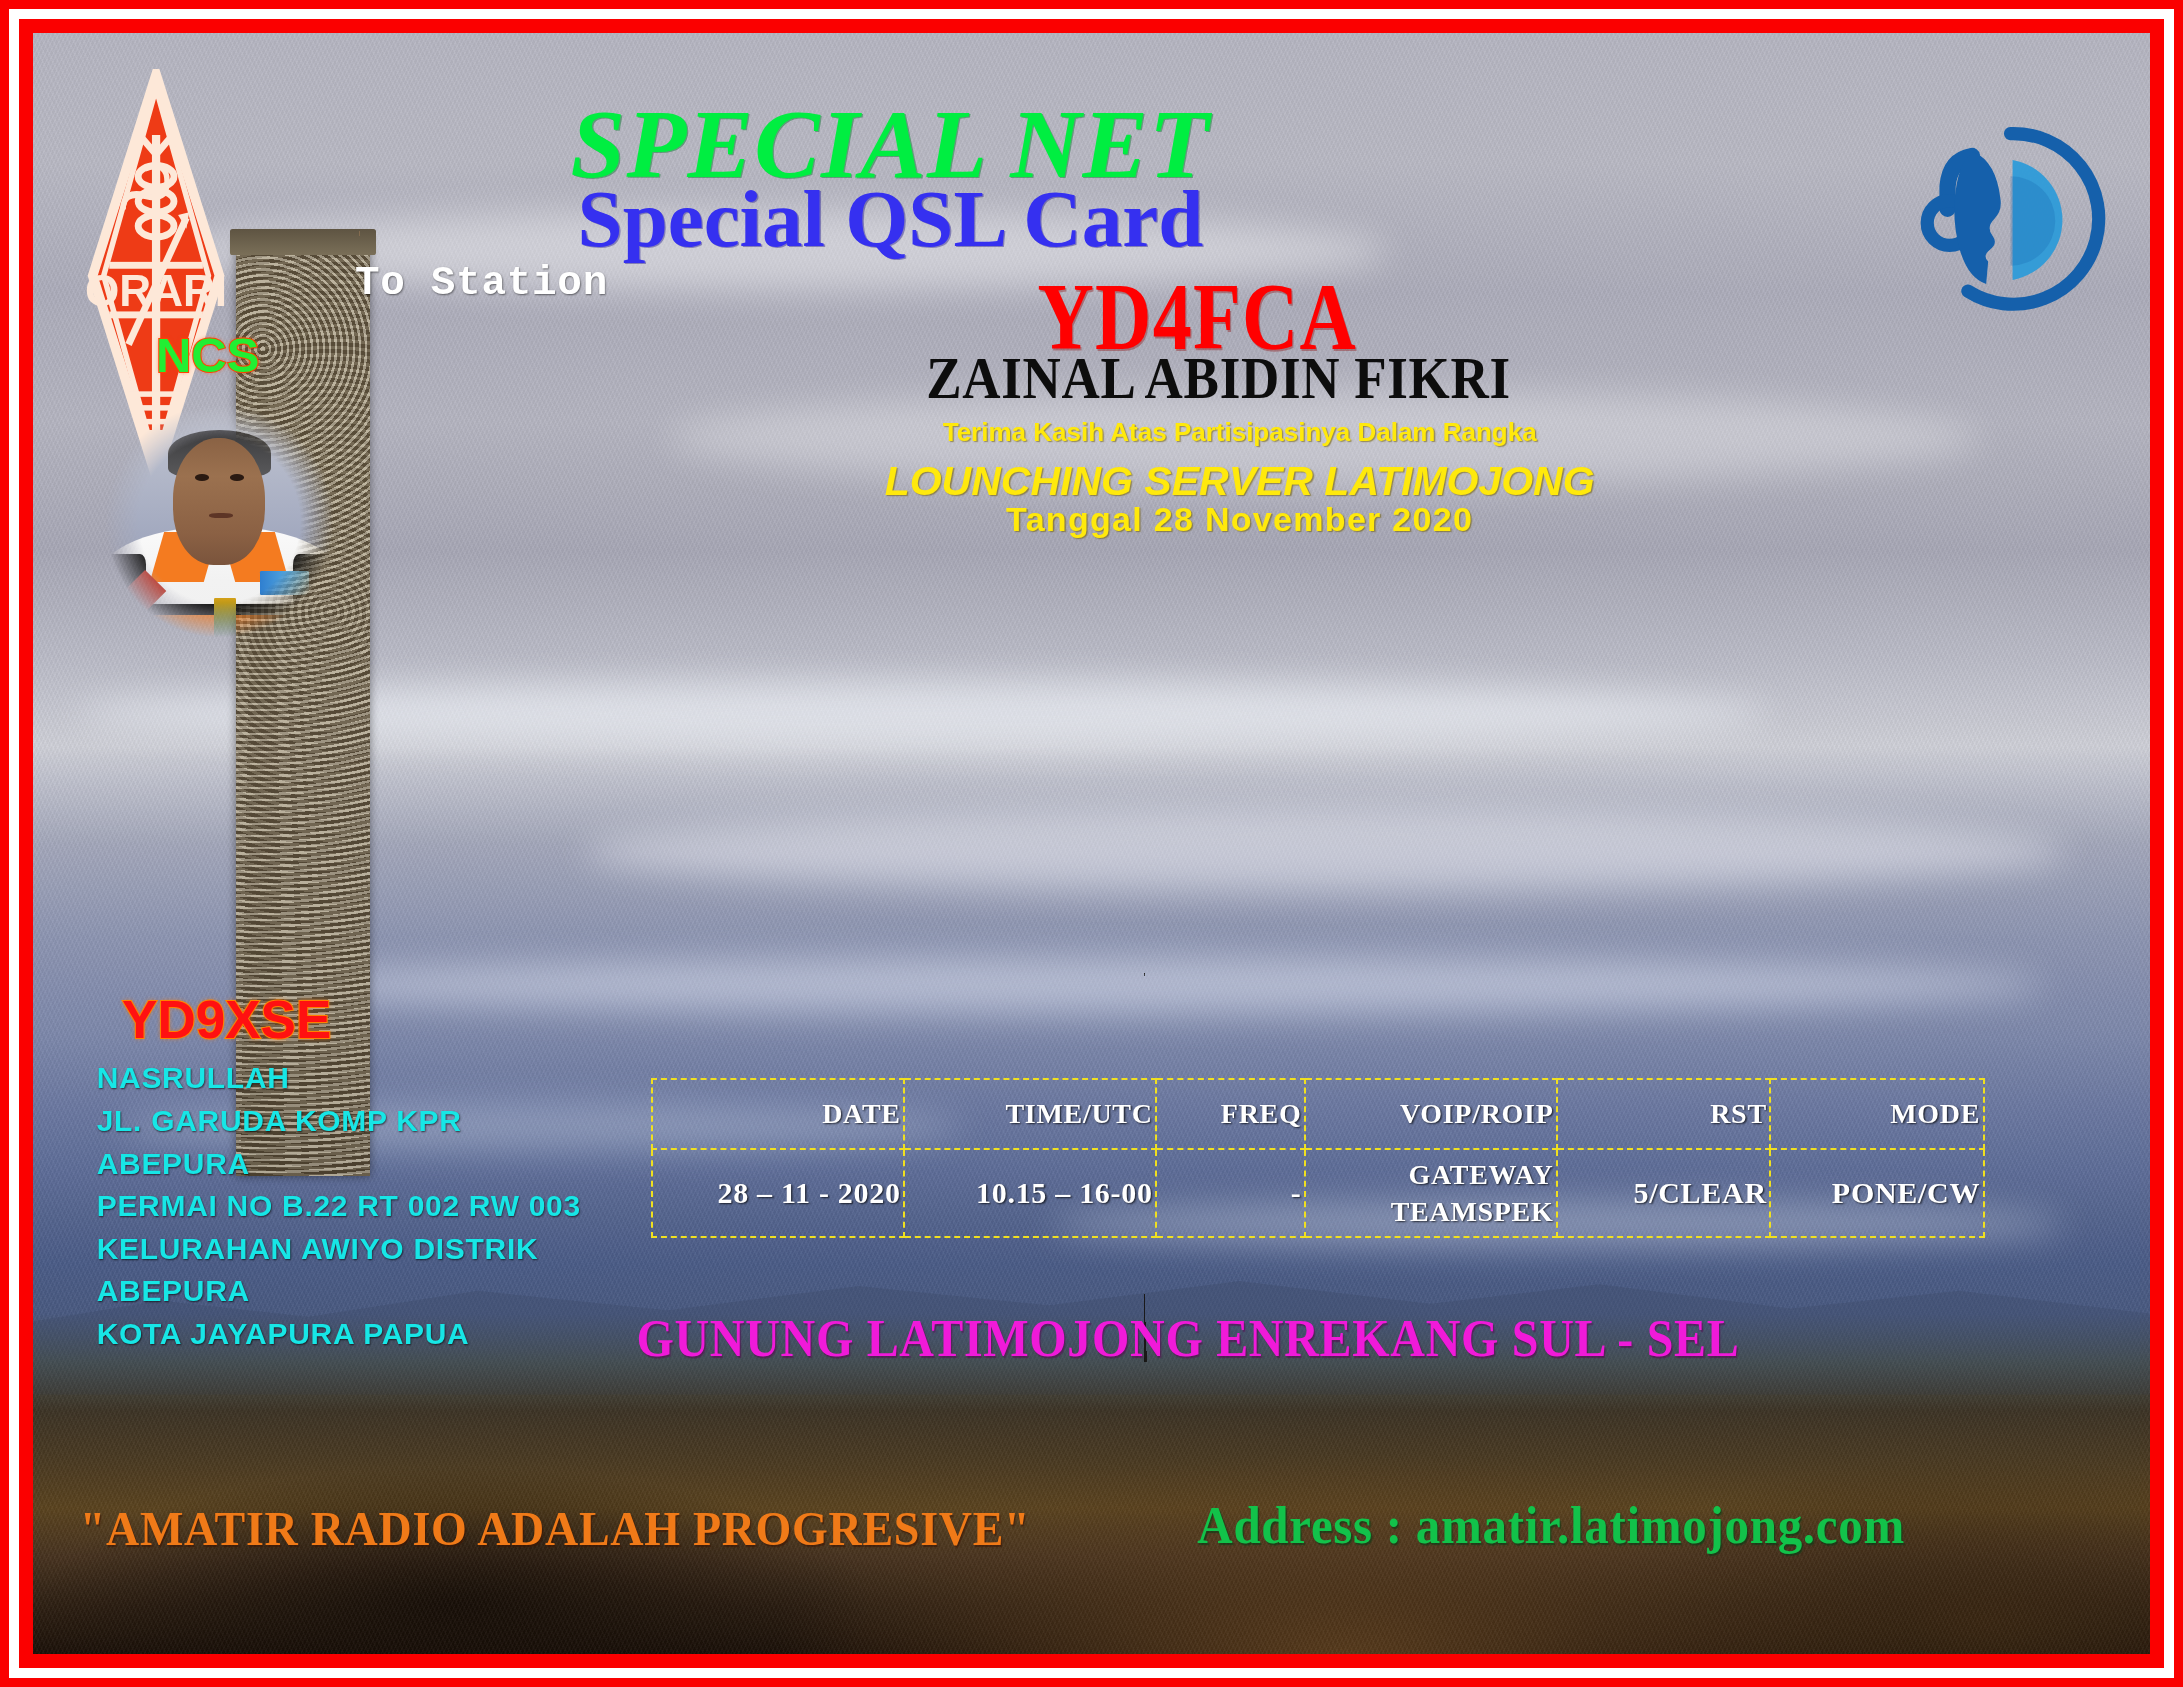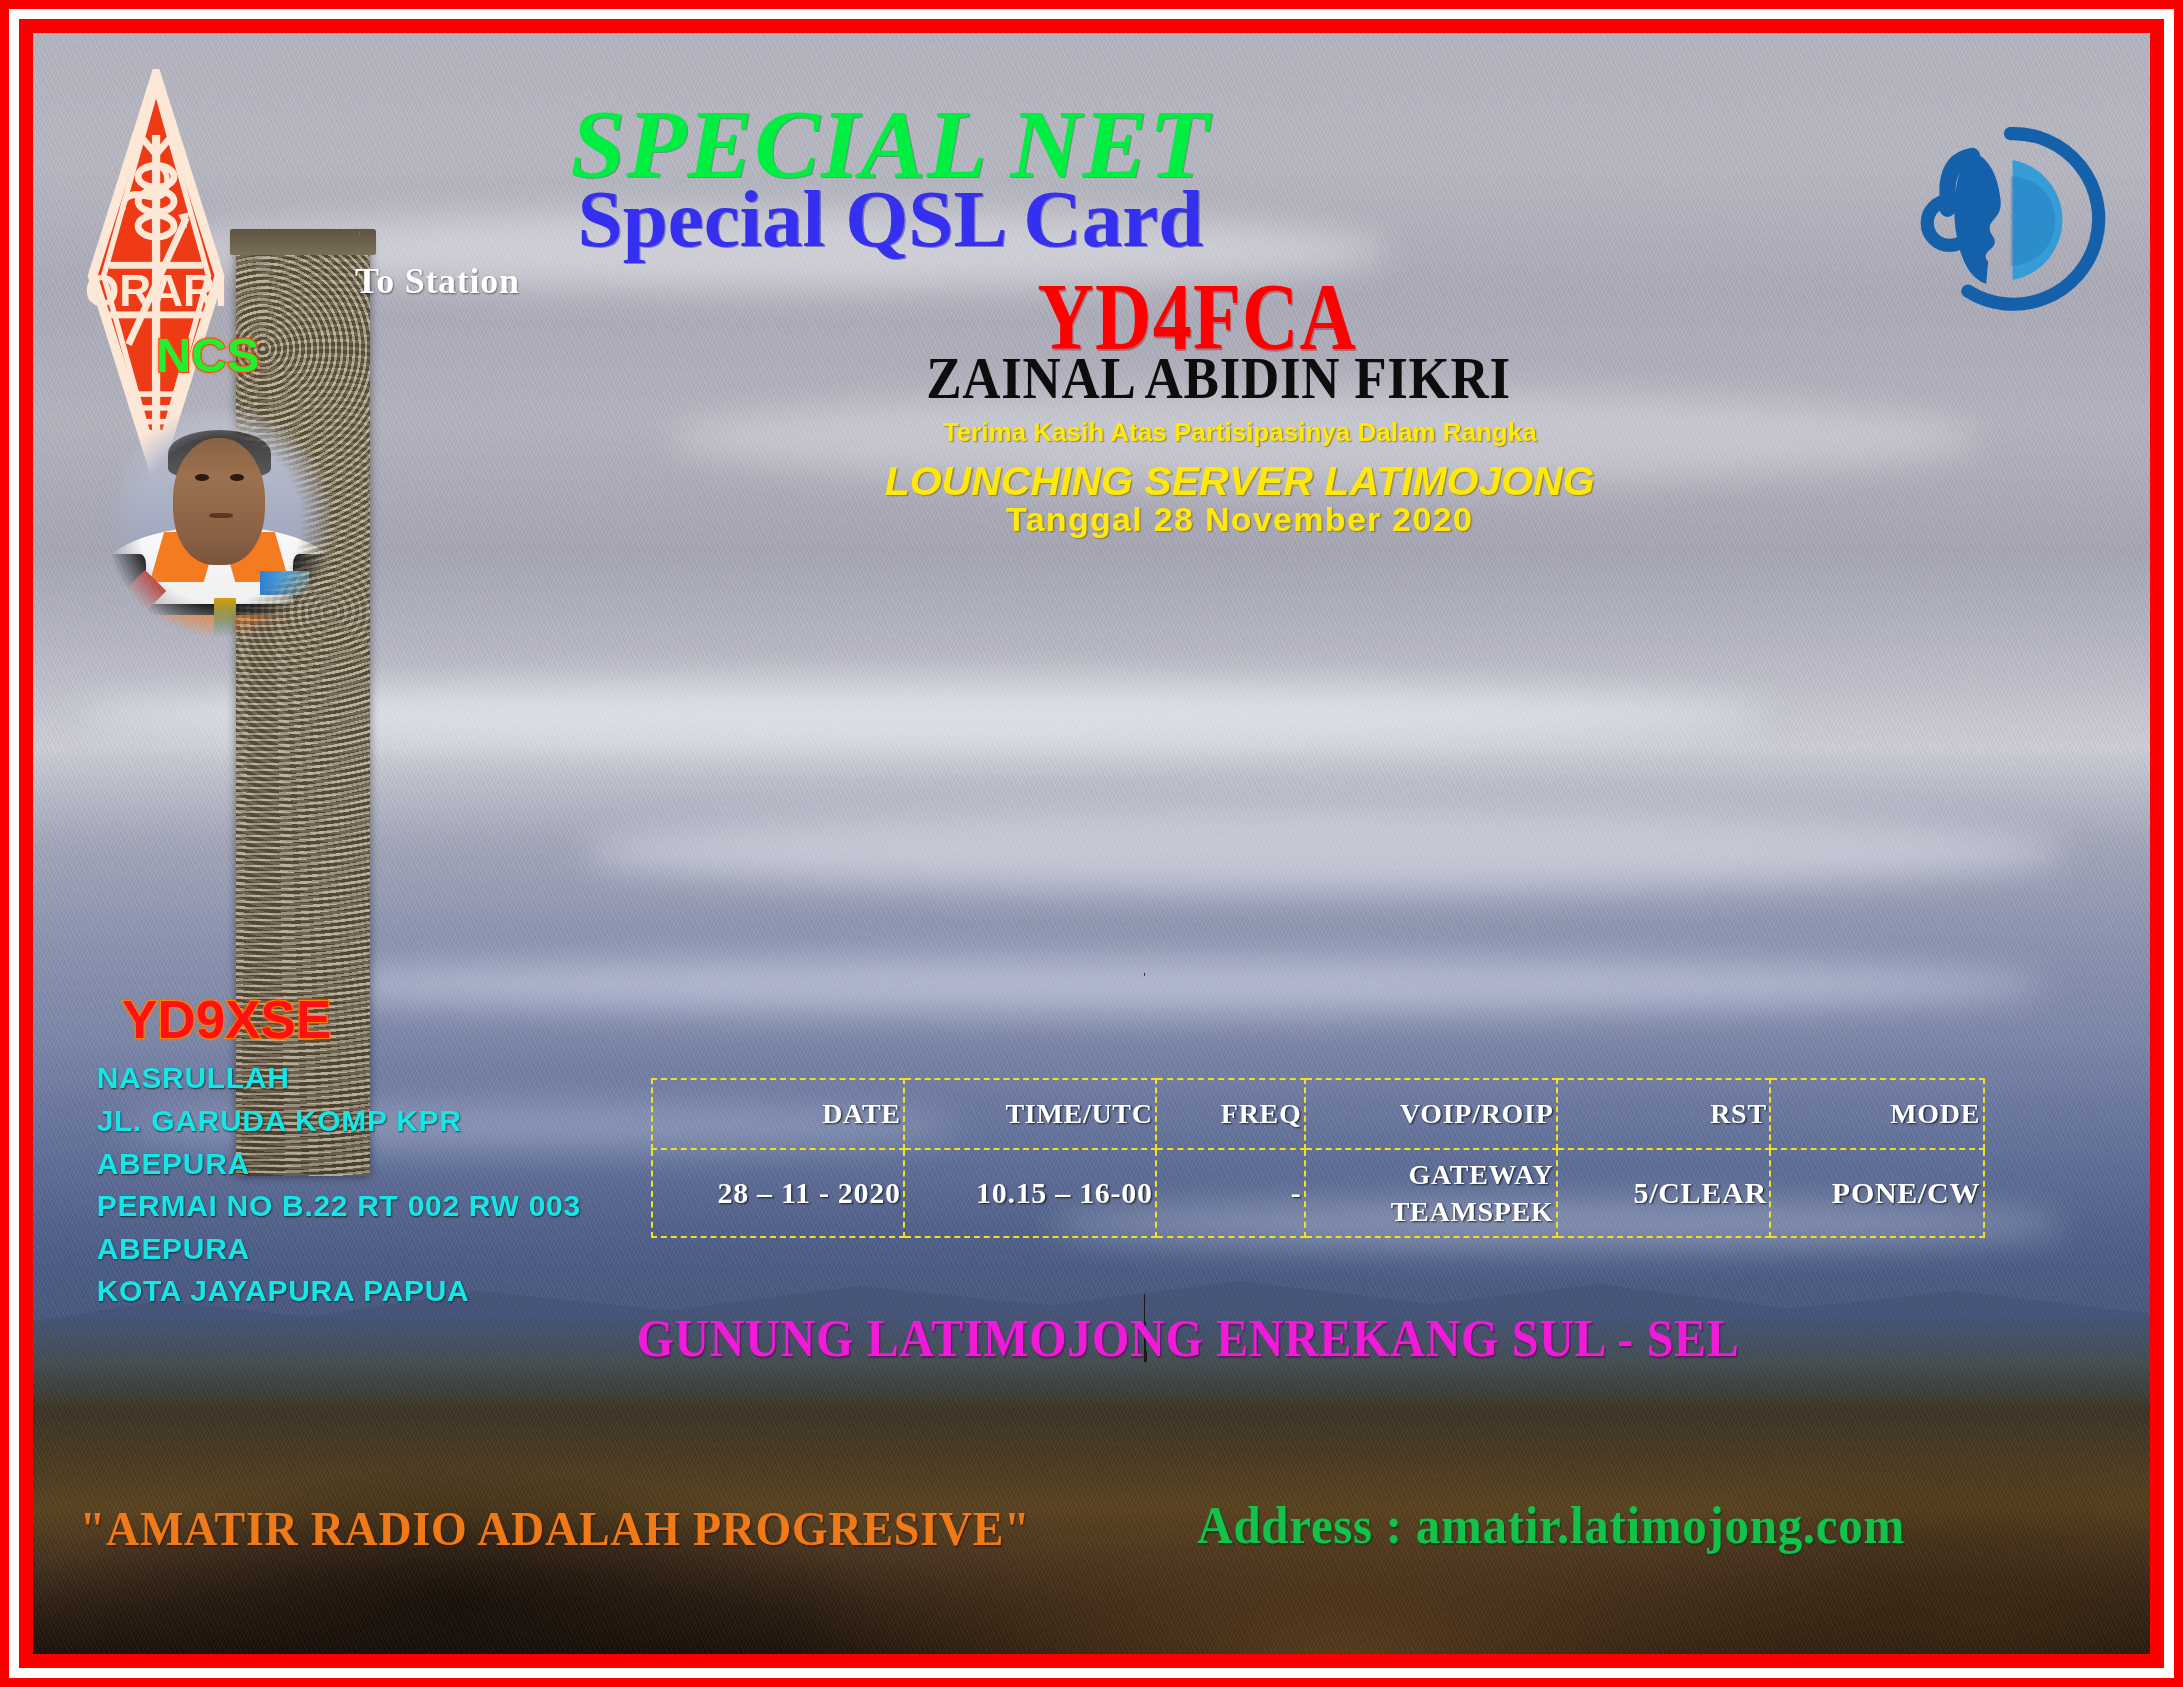--- a/index.html
+++ b/index.html
@@ -136,22 +136,22 @@
   }
   .t-qsl-card{
     position:absolute;left:10.5%;top:9.0%;width:60%;
     font-family:"Liberation Serif", serif;font-weight:bold;
     font-size:81px;line-height:1;color:#3530f0;
     text-align:center;
     text-shadow:1.3px 1.3px 0 rgba(20,10,140,.4);
   }
   .t-tostation{
     position:absolute;left:15.2%;top:14.0%;
-    font-family:Liberation Serif, serif;font-weight:bold;
-    font-size:36px;color:#ffffff;letter-spacing:0.7px;
+    font-family:Liberation Mono, monospace;font-weight:bold;
+    font-size:41px;color:#ffffff;letter-spacing:0.7px;
     text-shadow:0.7px 0.7px 2px rgba(0,0,0,.5);
   }
   .t-callsign{
     position:absolute;left:34%;top:14.6%;width:42%;
     font-family:"Liberation Serif", serif;font-weight:bold;
     font-size:78px;line-height:1;color:#ff0000;text-align:center;
     letter-spacing:1.3px;
     text-shadow:1.3px 1.3px 0 rgba(140,0,0,.35);
     transform:scaleY(1.22);transform-origin:top center;
   }
@@ -381,20 +381,21 @@
            <div class="op-mouth"></div>
          </div>
        </div>
        <div class="t-yd9xse">YD9XSE</div>
 
        <div class="addr">
          <div>NASRULLAH</div>
          <div>JL. GARUDA KOMP KPR</div>
          <div>ABEPURA</div>
          <div>PERMAI NO B.22 RT 002 RW 003</div>
+         <div>KELURAHAN AWIYO DISTRIK</div>
          <div>ABEPURA</div>
          <div>KOTA JAYAPURA PAPUA</div>
        </div>
 
        <table class="qso-table">
          <tbody>
                 <tr class="hdr">
            <td class="col-date">DATE</td>
            <td class="col-time">TIME/UTC</td>
            <td class="col-freq">FREQ</td>

